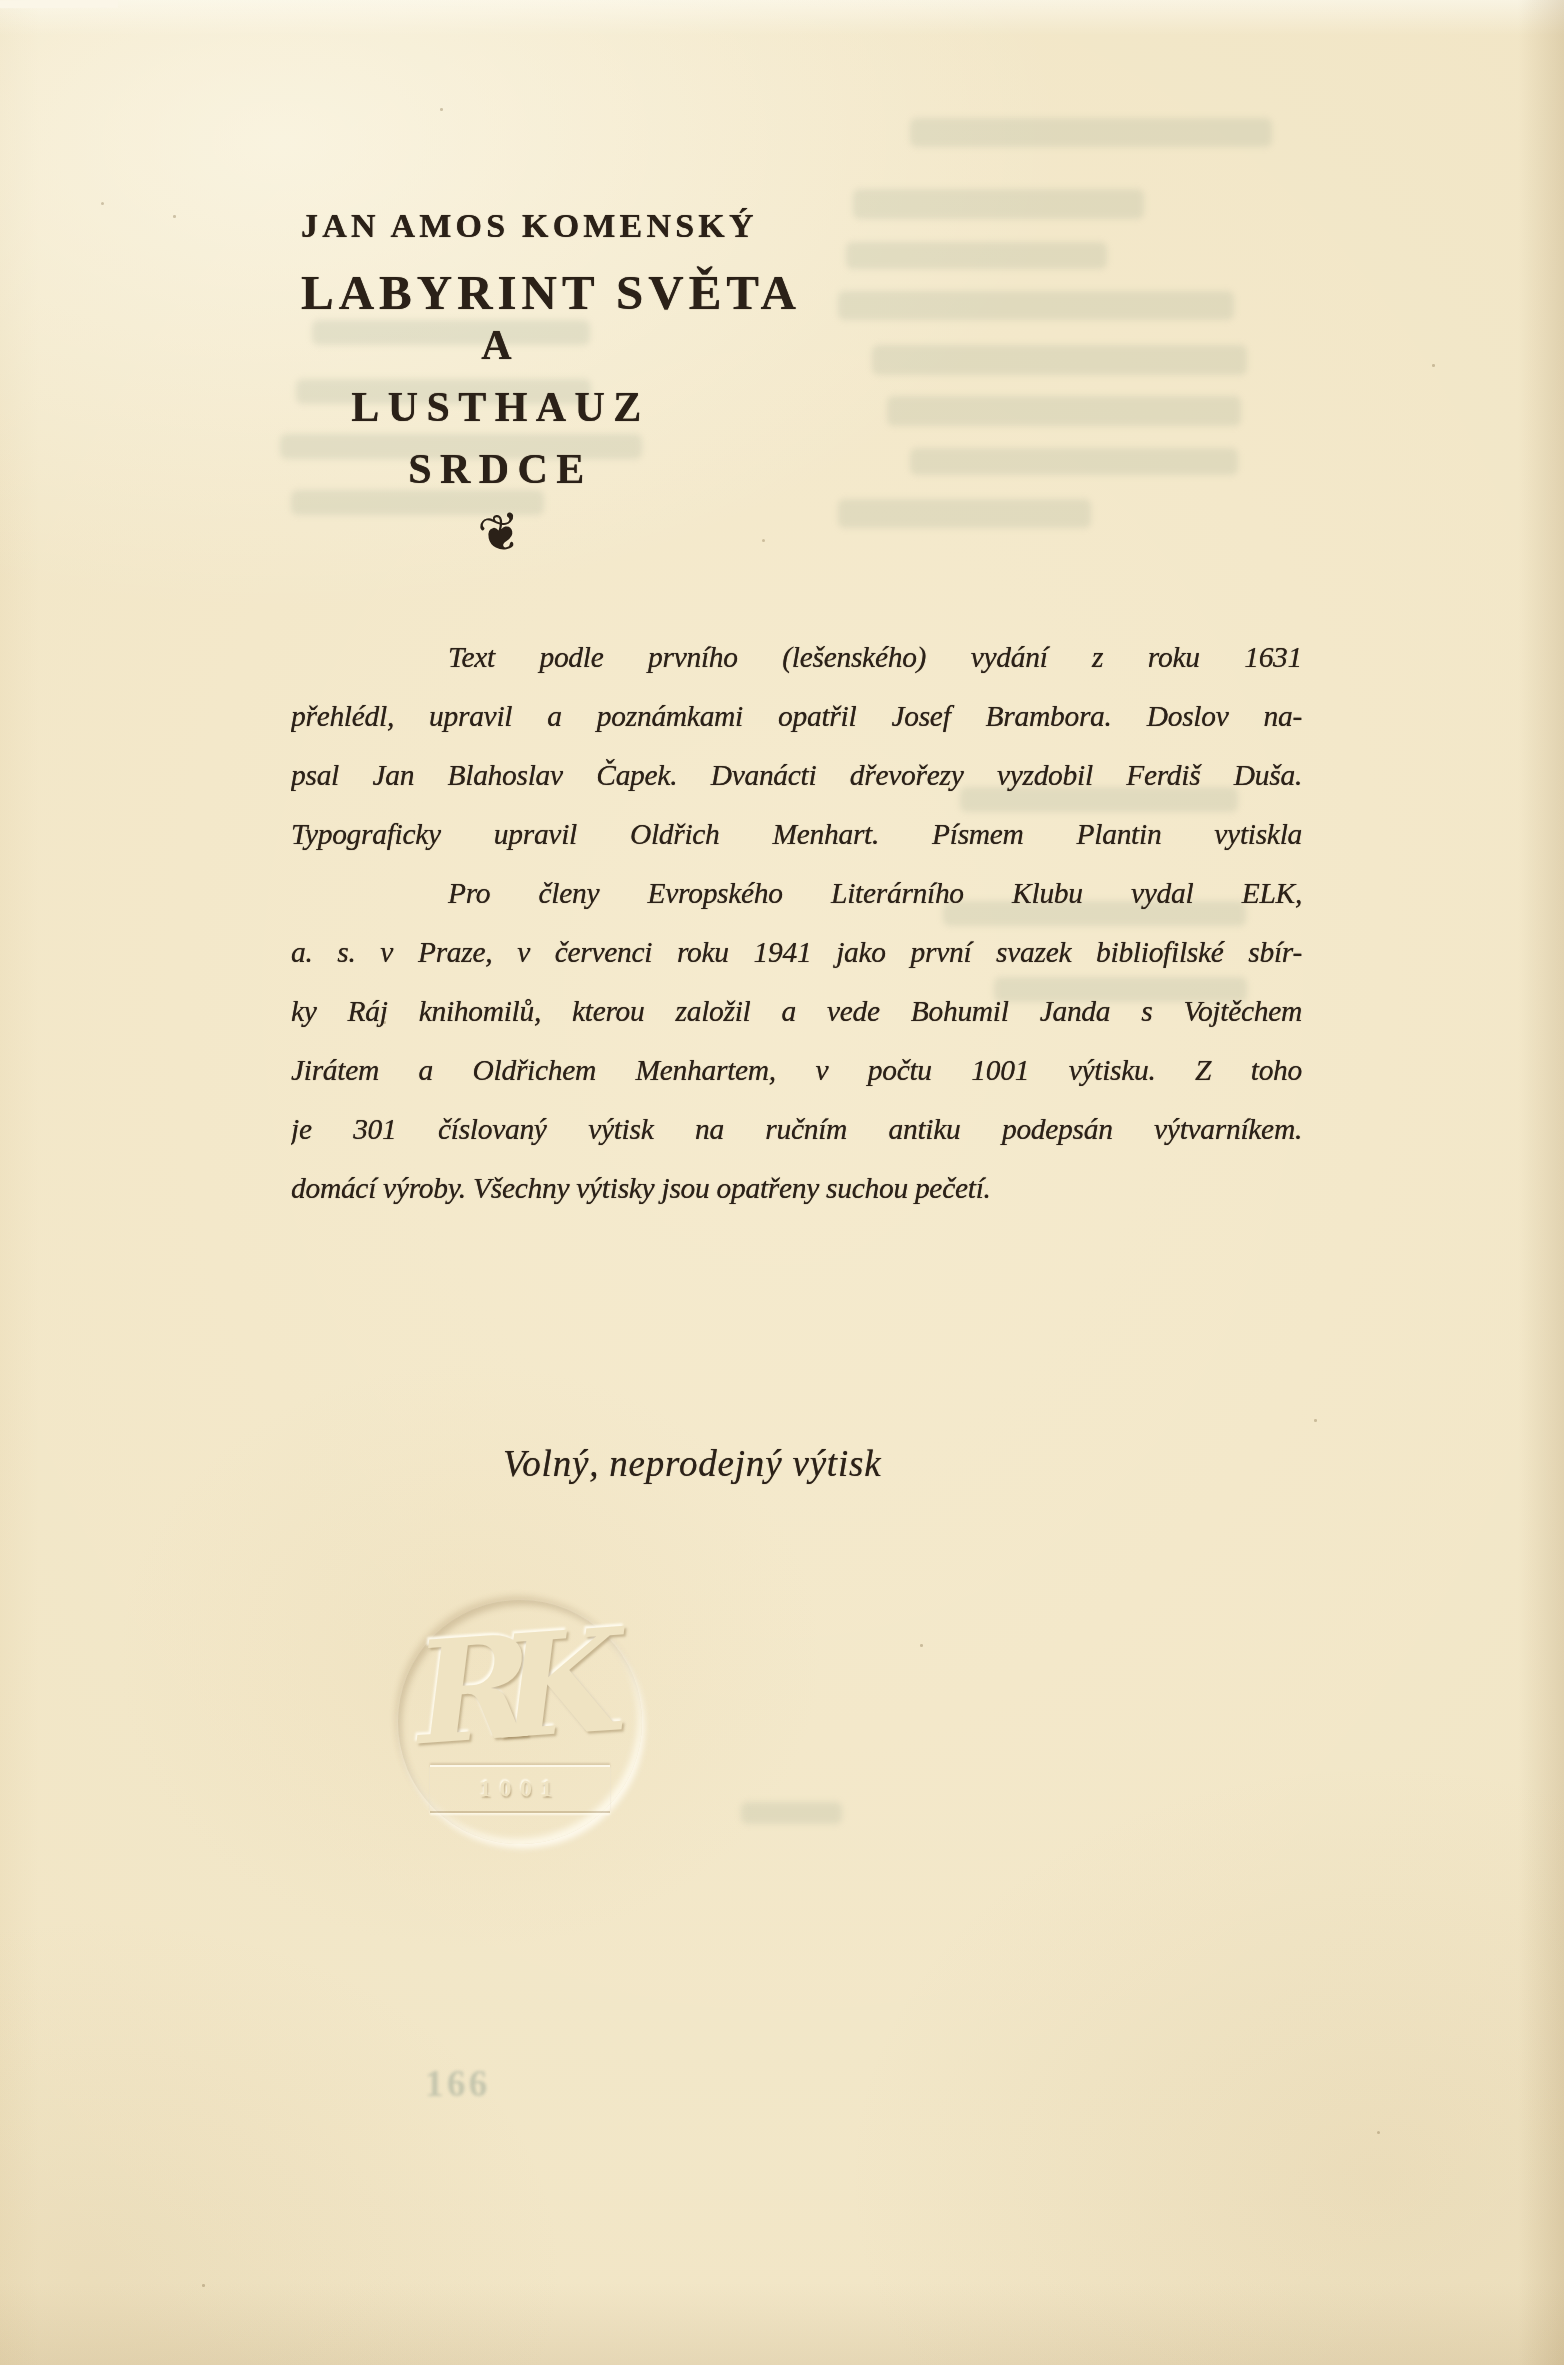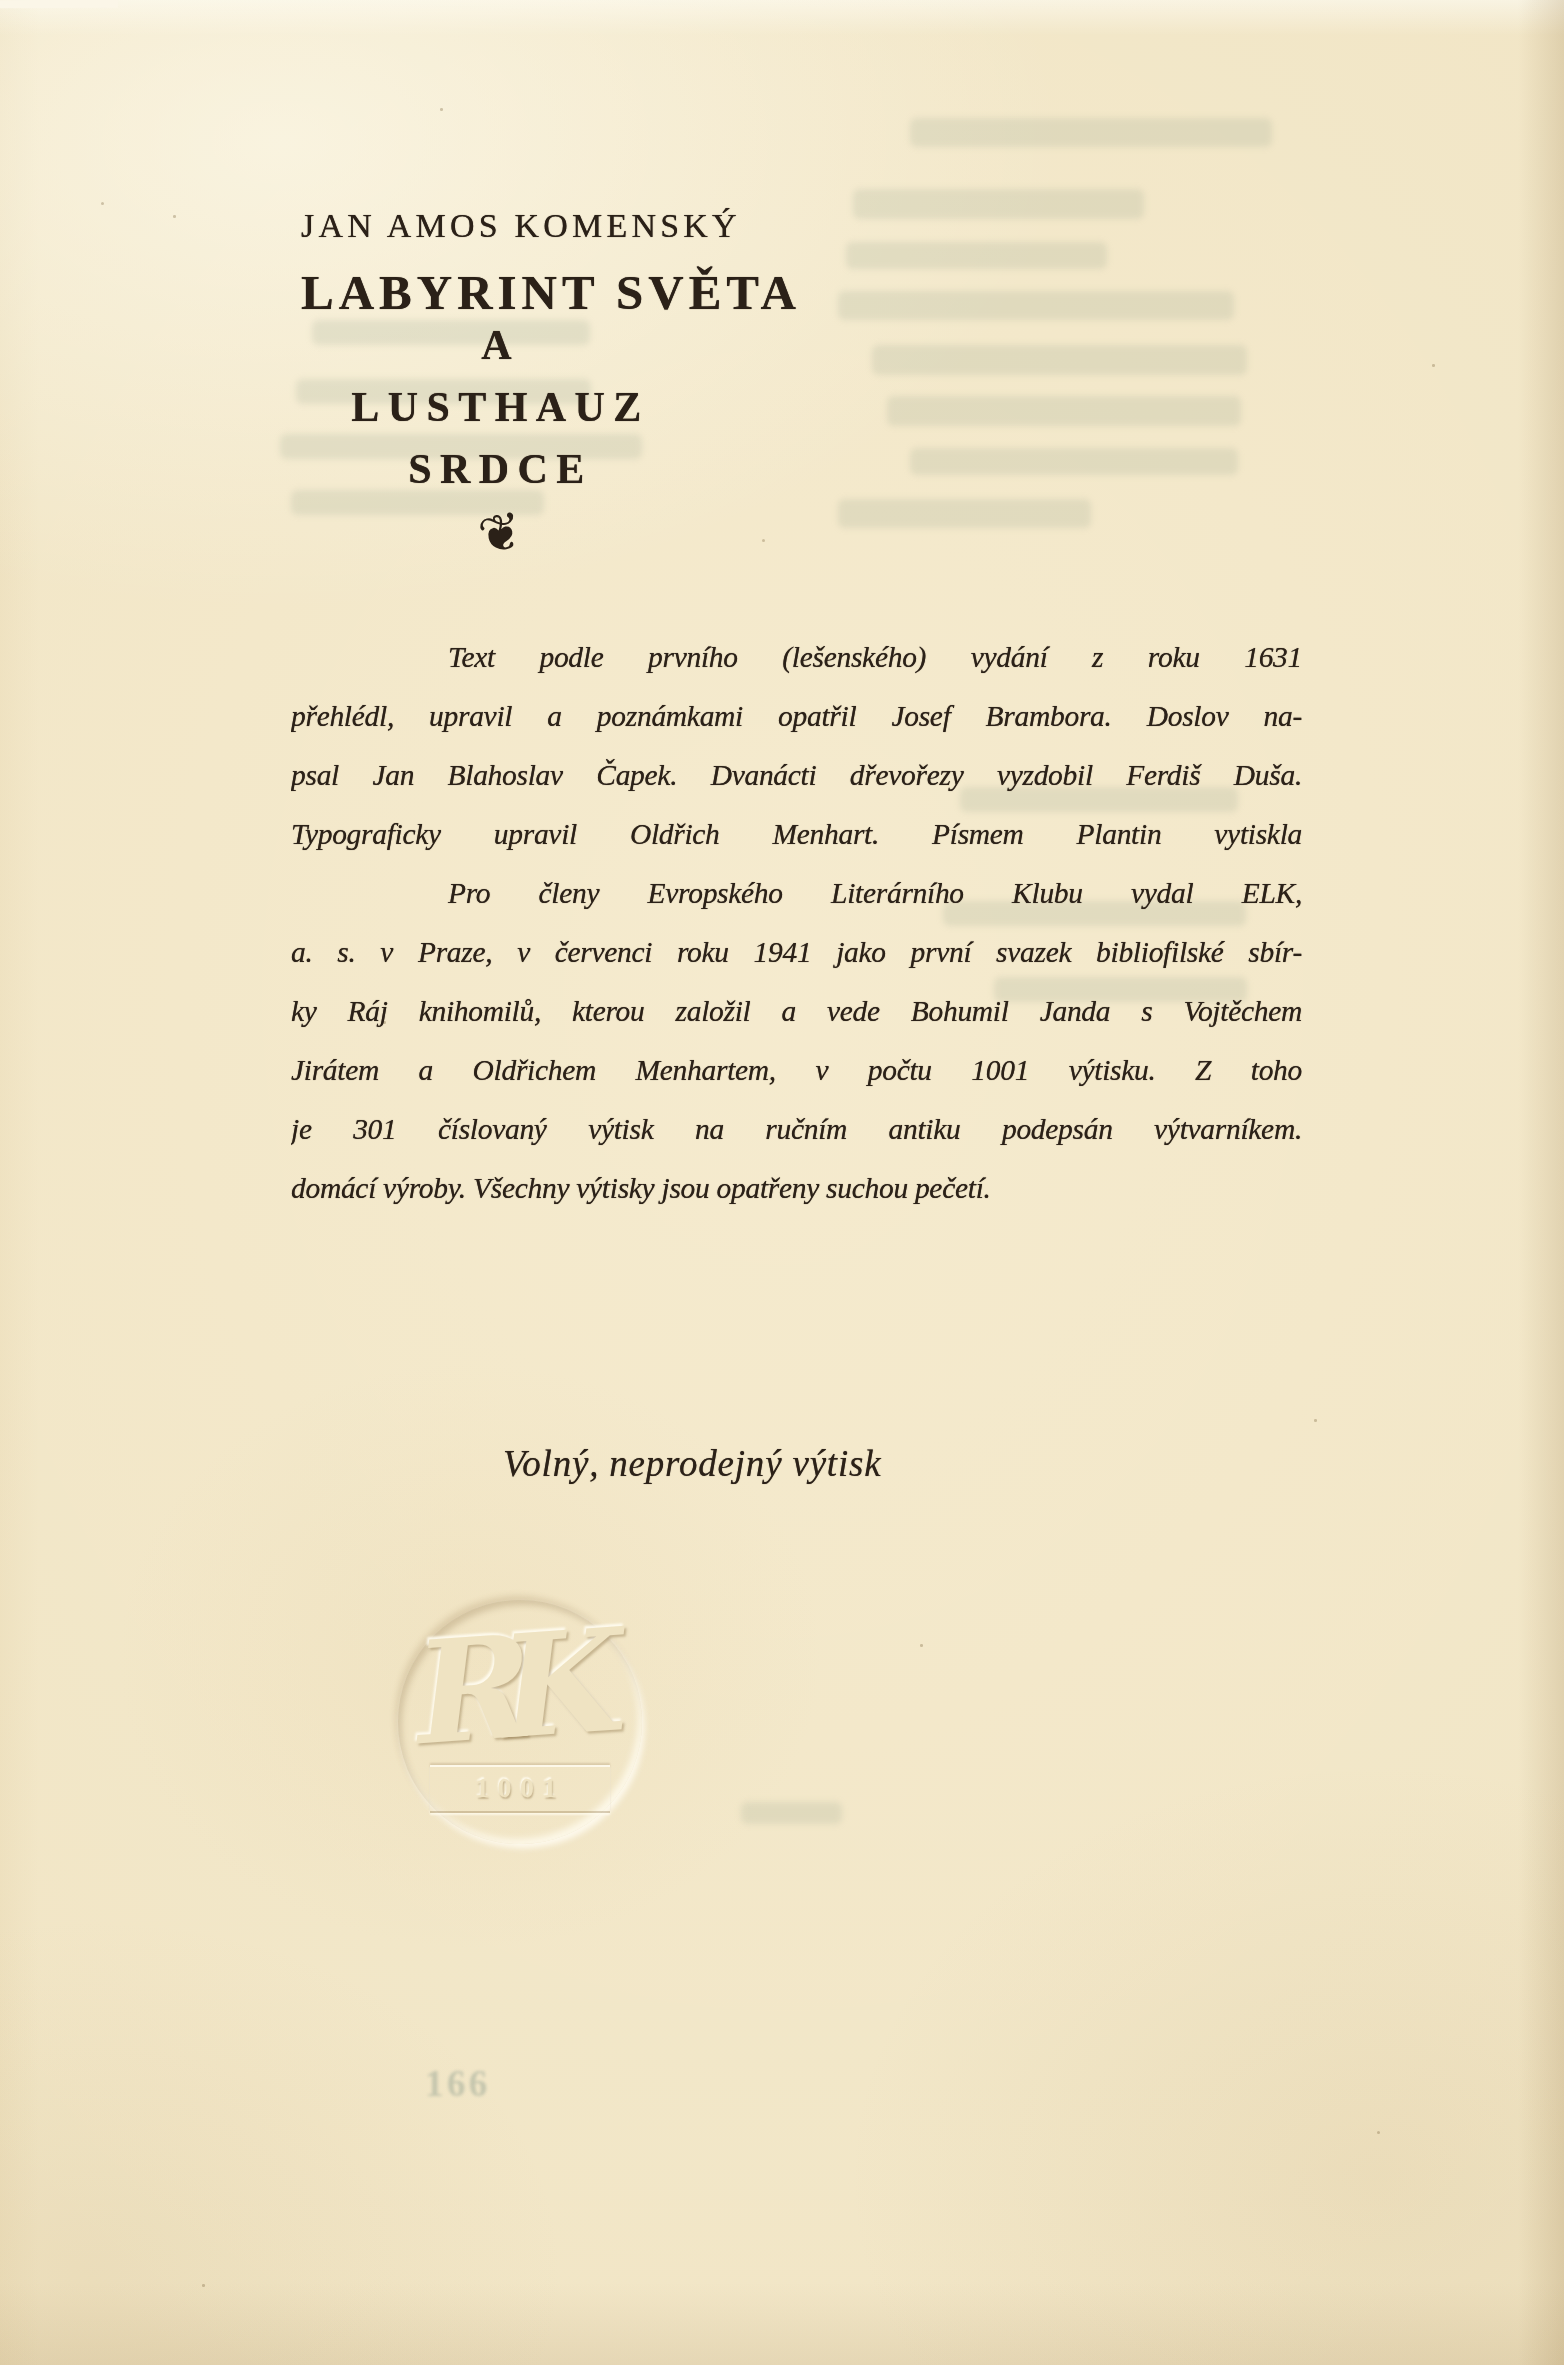--- a/index.html
+++ b/index.html
@@ -26,21 +26,21 @@
     background:#fbf6e8;transform:rotate(-.3deg);
   }
 
   
   .title-block{
     position:absolute;left:301px;top:207px;width:399px;
     text-align:center;color:#2b2118;
   }
   .title-block > div{white-space:nowrap;}
   .author-line{
-    font-size:34px;font-weight:400;letter-spacing:4.2px;
+    font-size:34px;font-weight:700;letter-spacing:4.2px;
     text-align:left;margin-bottom:18.5px;
     text-shadow:0 0 0.8px #2b2118;
   }
   .book-title{
     font-size:49px;font-weight:700;letter-spacing:5px;
     text-align:left;
     text-shadow:0 0 0.8px #2b2118;
   }
   .title-sub{
     font-size:42px;font-weight:700;letter-spacing:8.4px;
@@ -98,21 +98,21 @@
     padding-right:32px;
   }
   .seal-ribbon{
     position:absolute;left:32px;top:165px;width:180px;height:44px;
     border-top:2.5px solid rgba(255,251,238,.9);
     border-bottom:2.5px solid rgba(135,107,62,.30);
     box-shadow:0 1.7px 1.7px rgba(255,251,238,.8), 0 -1.7px 1.7px rgba(135,107,62,.22);
     text-align:center;
   }
   .seal-number{
-    font-size:28px;line-height:42px;letter-spacing:8.4px;
+    font-size:24px;line-height:42px;letter-spacing:8.4px;
     font-weight:700;
     color:#efe3c2;
     text-shadow:
       0.8px 1.7px 1.7px rgba(130,102,58,.40),
       -0.8px -1.7px 1.7px rgba(255,252,240,.95);
   }
 
   
   .ghost{
     position:absolute;border-radius:6.7px;

